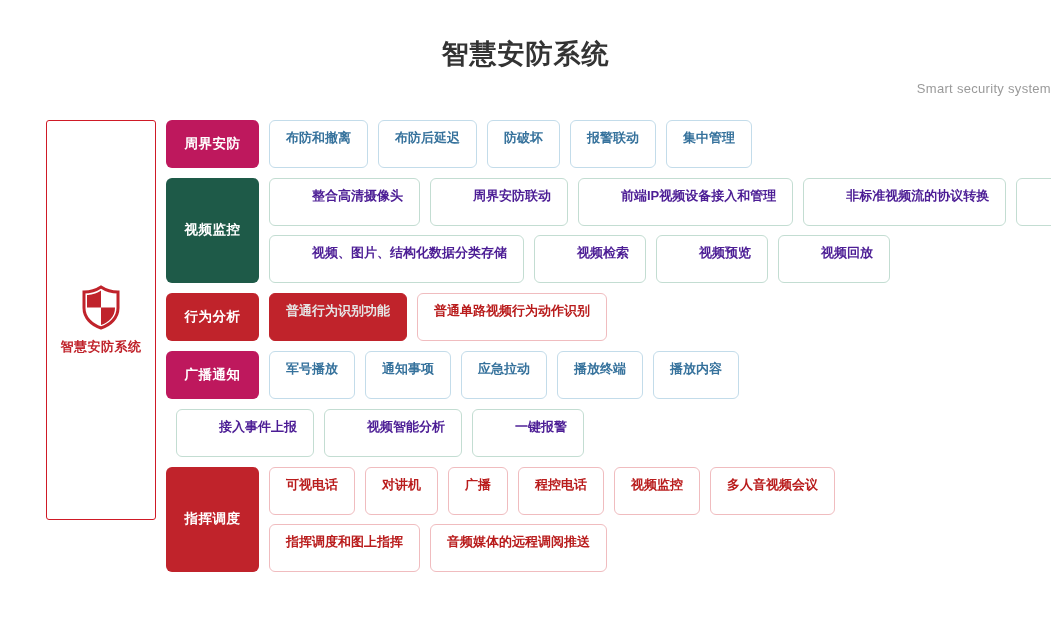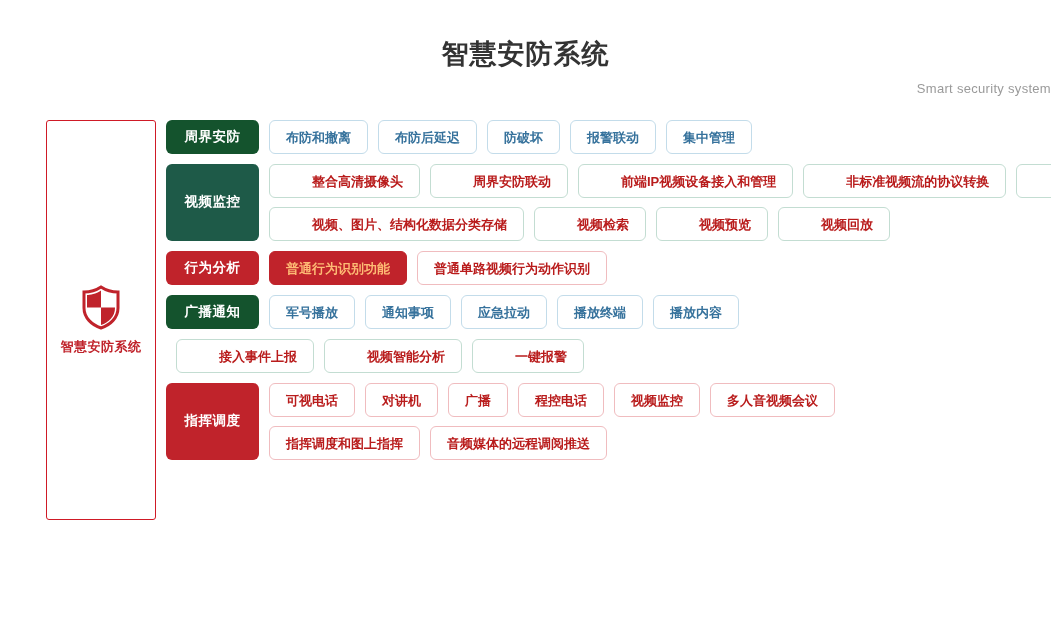--- a/index.html
+++ b/index.html
@@ -110,47 +110,47 @@
     margin-bottom: 9px;
   }
   .sub-row:last-child { margin-bottom: 0; }
 
   .chip {
     border-radius: 6px;
     background: #ffffff;
     font-size: 13px;
     font-weight: bold;
     padding: 0 16px;
-    height: 34px;
+    height: 48px;
     line-height: 34px;
     margin-right: 10px;
     box-sizing: border-box;
     white-space: nowrap;
     border-width: 1px;
     border-style: solid;
   }
   .chip:last-child { margin-right: 12px; }
 
   .chip.solid {
     color: #ffffff;
     border-color: transparent;
   }
 
   
-  .theme-blue .cat-label { background: #14532d; }
+  .theme-blue .cat-label { background: #be185d; }
   .theme-blue .chip { border-color: #c3dcea; color: #36729c; }
 
   
   .theme-green .cat-label { background: #1e5a48; }
-  .theme-green .chip { border-color: #c3ddd2; color: #b91c1c; padding-left: 42px; }
+  .theme-green .chip { border-color: #c3ddd2; color: #4c1d95; padding-left: 42px; }
 
   
   .theme-red .cat-label { background: #c0232b; }
   .theme-red .chip { border-color: #f0bcbf; color: #b91c1c; }
-  .theme-red .chip.solid { background: #c0232b; color: #fdba74; border-color: #c0232b; }
+  .theme-red .chip.solid { background: #c0232b; color: #e5e5e5; border-color: #c0232b; }
 </style>
 </head>
 <body>
 
 <div class="header">
   <div class="header-title">智慧安防系统</div>
   <div class="header-subtitle">Smart security system</div>
 </div>
 
 <div class="diagram">

